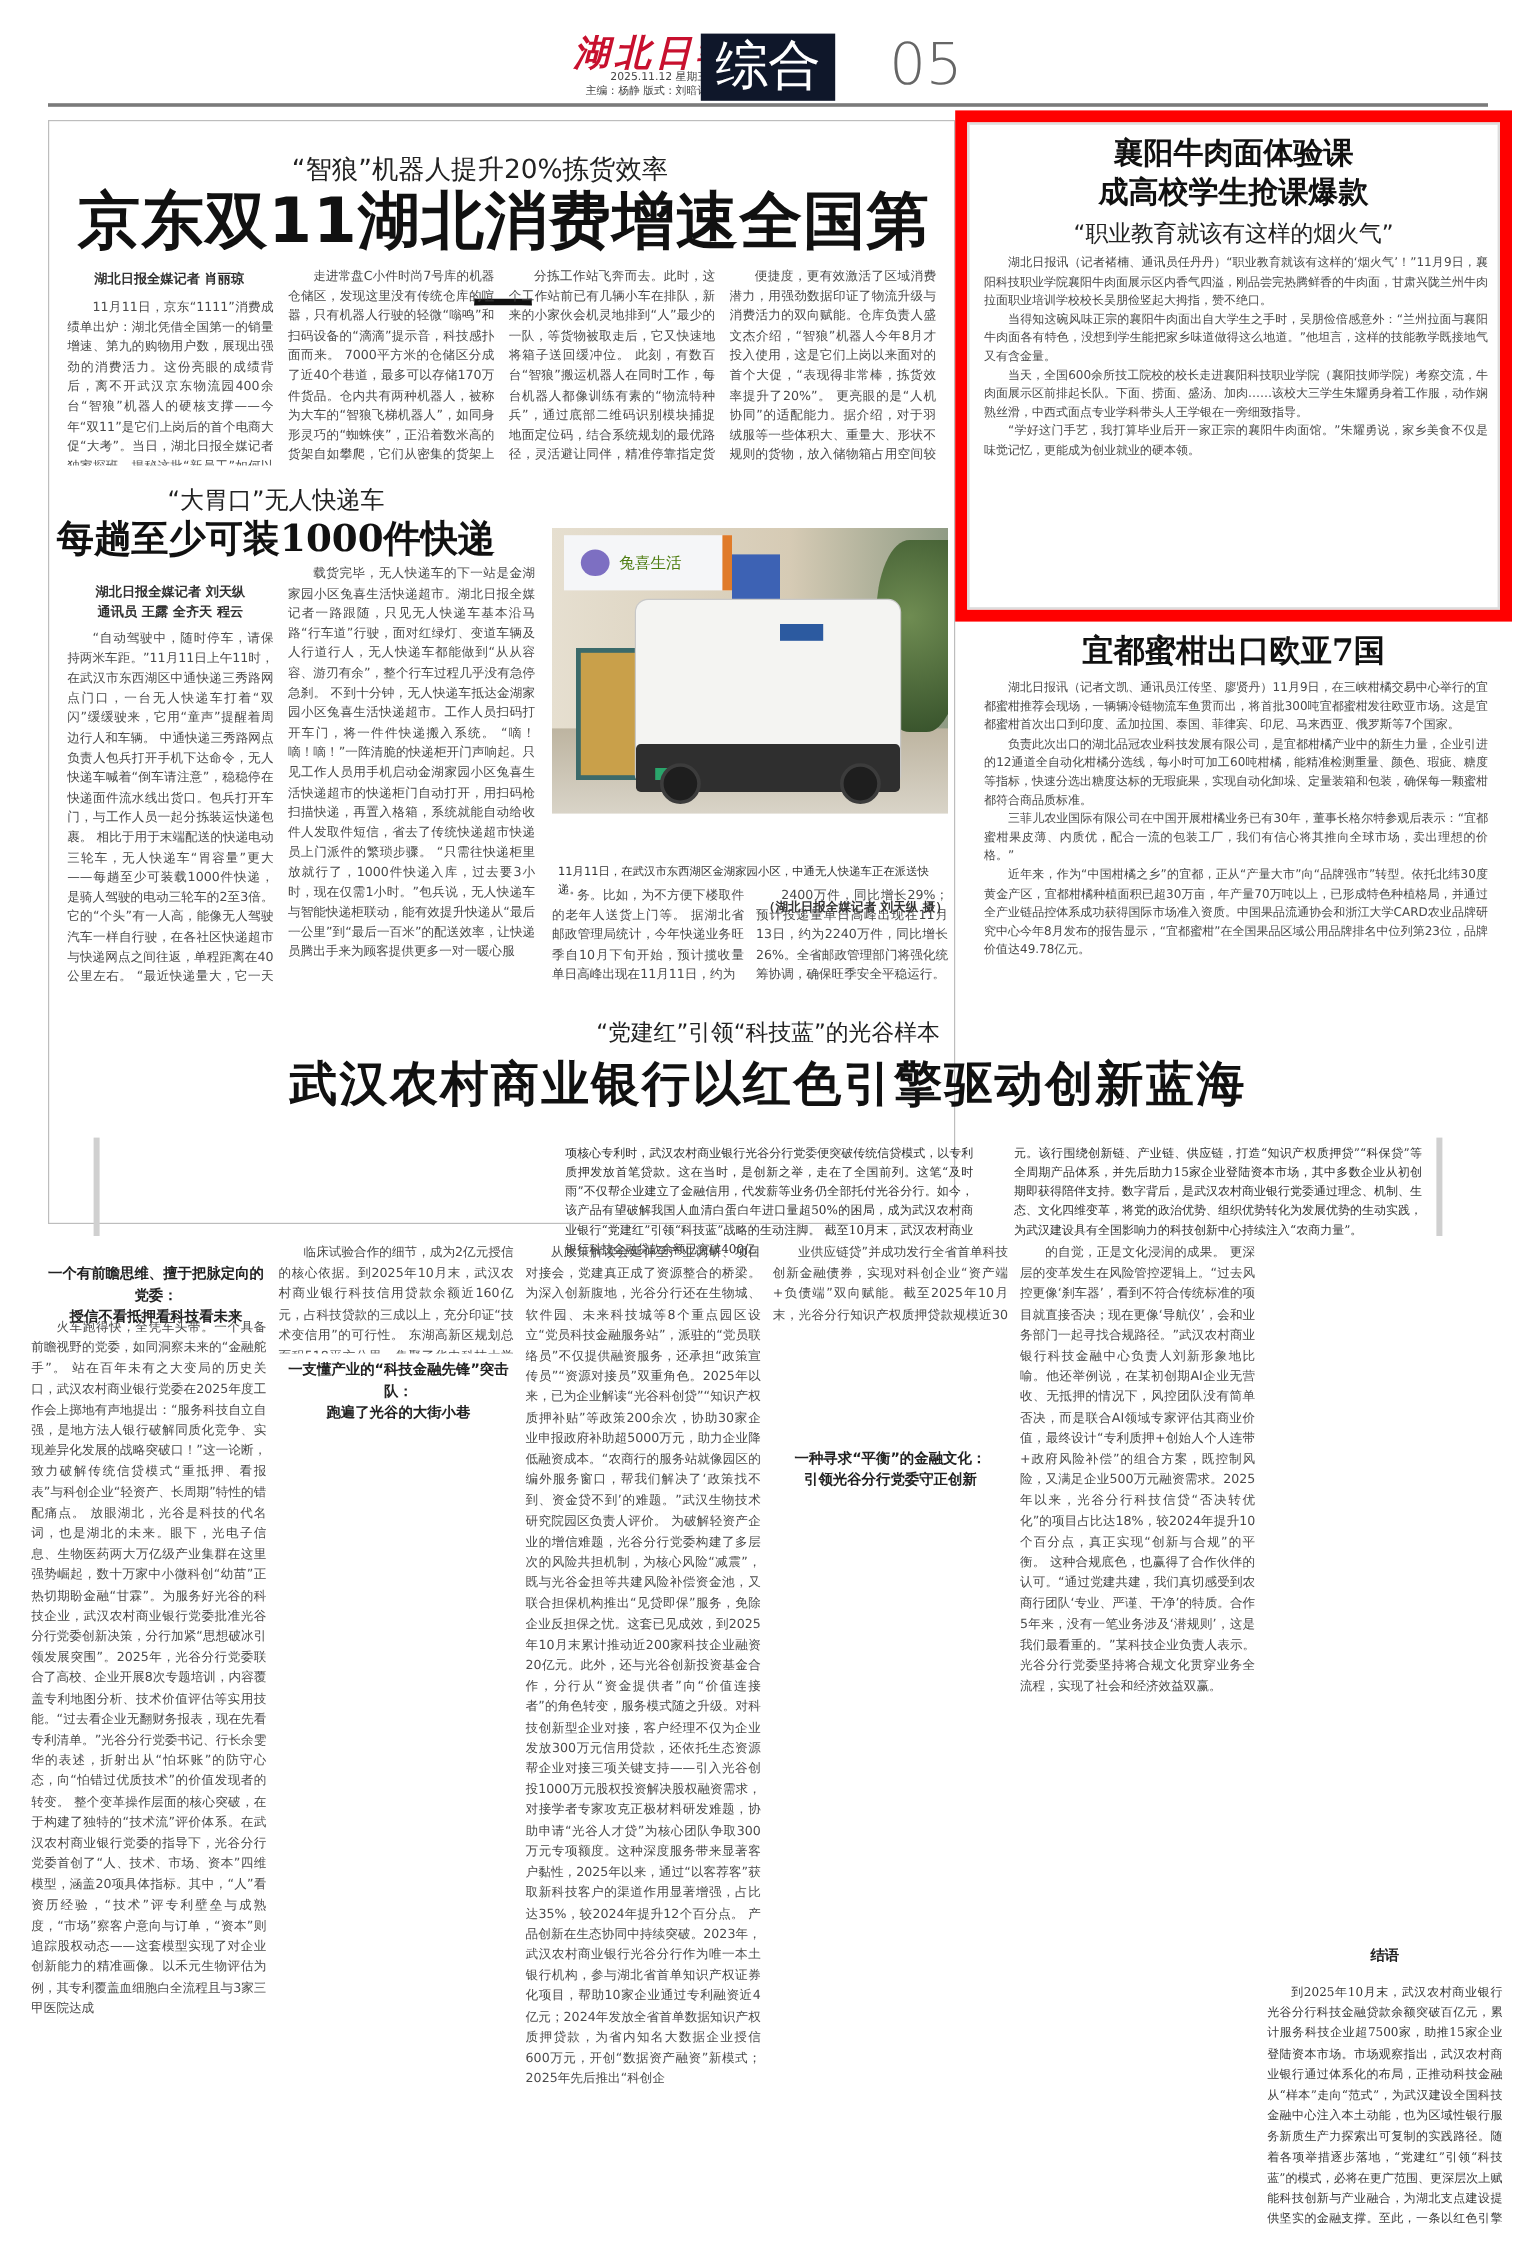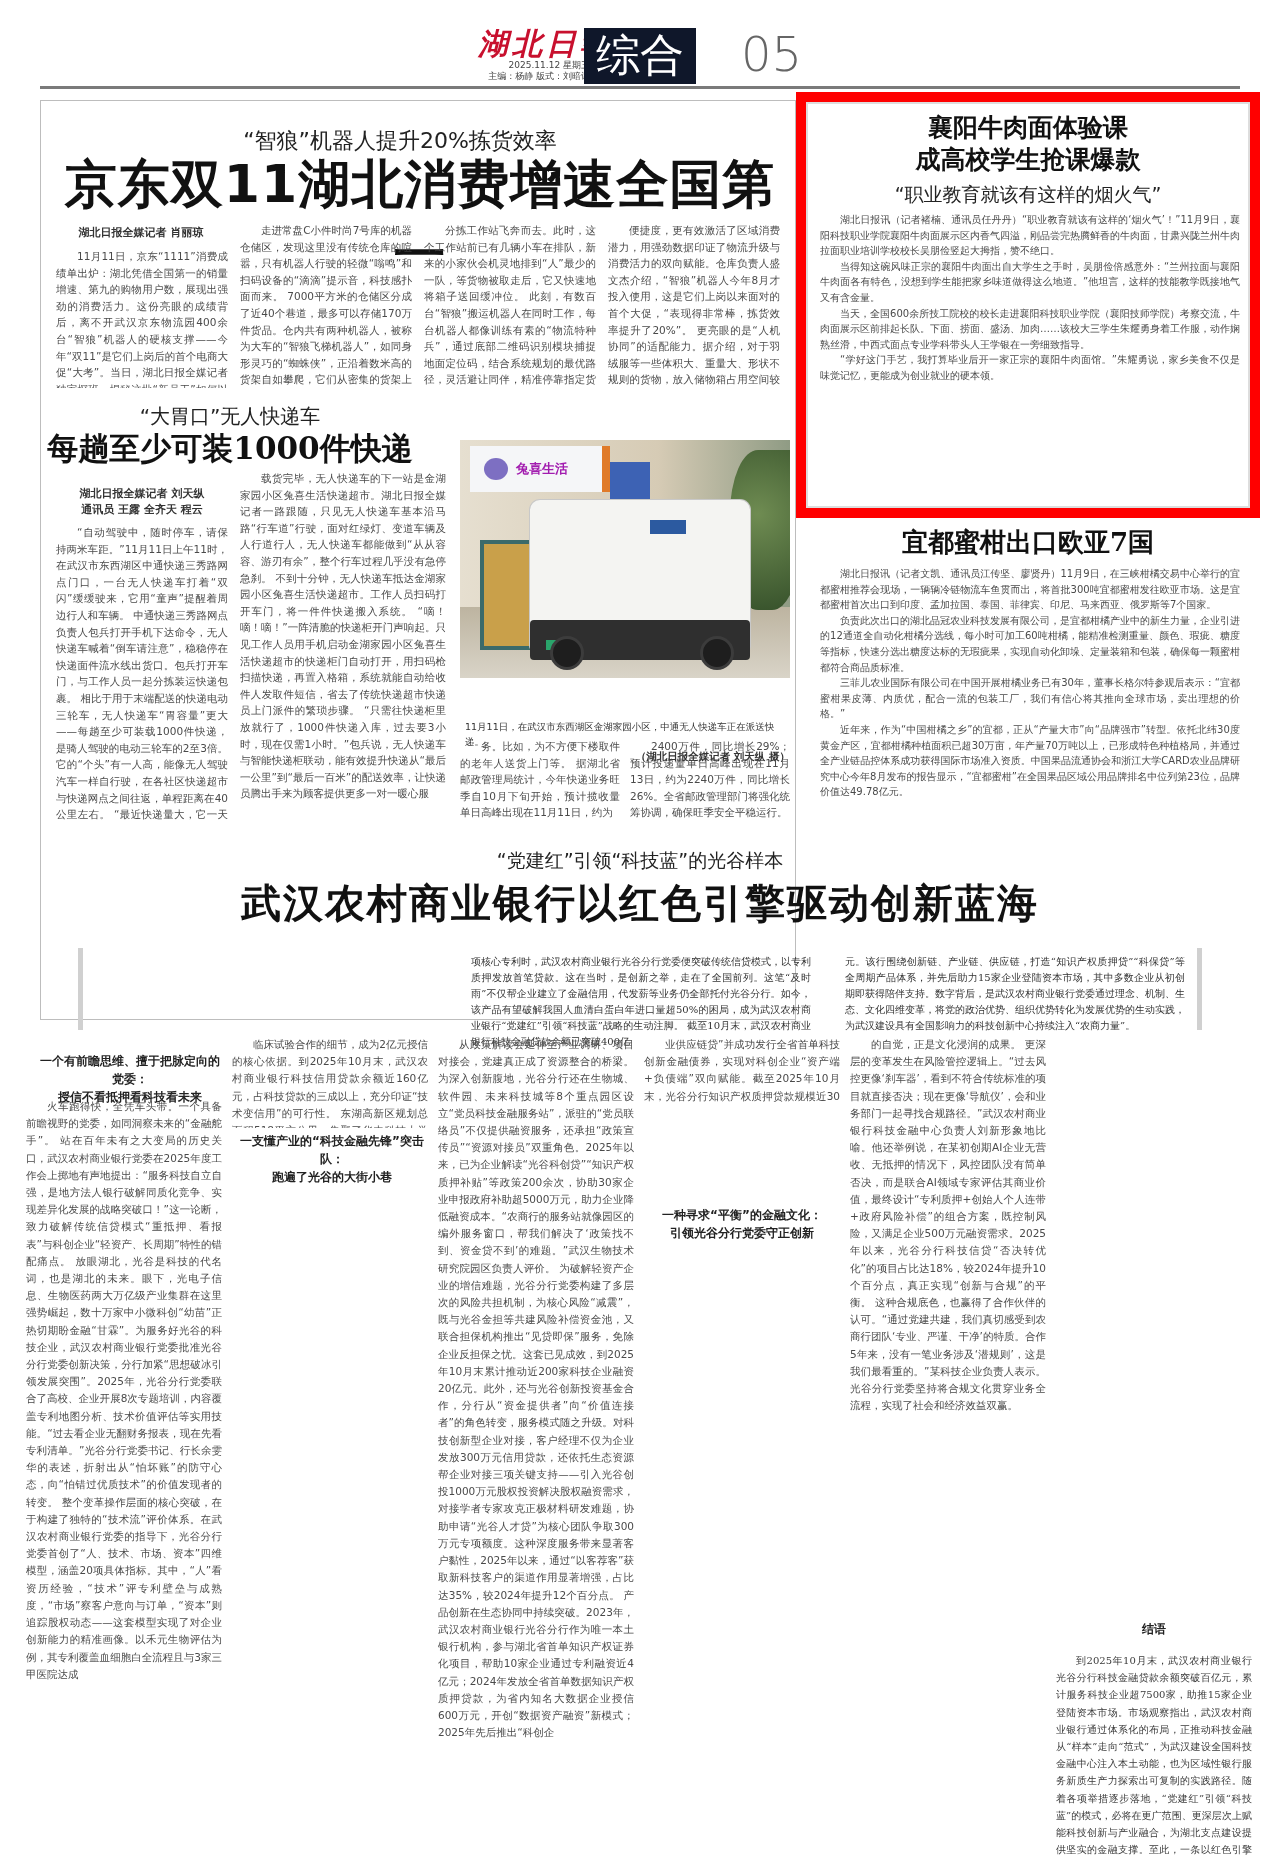--- a/index.html
+++ b/index.html
@@ -26,21 +26,21 @@
   .h-jd-kicker { left: 190px; top: 126px; width: 420px; }
   .h-jd { left: 40px; top: 150px; width: 760px; font-size: 52px; letter-spacing: 1px; font-family: "DejaVu Sans", sans-serif; }
 
   .h-truck-kicker { left: 60px; top: 403px; width: 340px; font-size: 20px; }
   .h-truck { left: 40px; top: 428px; width: 380px; font-size: 31px; font-family: "DejaVu Serif", serif; }
 
   .photo { position: absolute; left: 460px; top: 440px; width: 330px; height: 238px; overflow: hidden;
     background: linear-gradient(180deg, #d8d3c7 0%, #cfc6b4 45%, #bdb4a0 70%, #d9d4c8 100%); }
   .photo .building { position: absolute; left: 0; top: 0; width: 100%; height: 70%; background: linear-gradient(90deg,#e6dfd0 0%, #d6cbb5 60%, #8f9b84 100%); }
   .photo .sign { position: absolute; left: 10px; top: 6px; width: 140px; height: 46px; background: #f5f6f8; border-right: 8px solid #e07b2a; }
-  .photo .sign-text { position: absolute; left: 46px; top: 14px; font-size: 13px; color: #a21caf; font-weight: bold; }
+  .photo .sign-text { position: absolute; left: 46px; top: 14px; font-size: 13px; color: #4d7c0f; font-weight: normal; }
   .photo .sign-icon { position: absolute; left: 14px; top: 12px; width: 24px; height: 22px; border-radius: 50%; background: #7d6fc2; }
   .photo .sign2 { position: absolute; left: 150px; top: 22px; width: 40px; height: 90px; background: #3d62b4; }
   .photo .door { position: absolute; left: 20px; top: 100px; width: 60px; height: 110px; background: #c9a04a; border: 4px solid #3b6a6a; }
   .photo .tree { position: absolute; right: -10px; top: 10px; width: 70px; height: 160px; border-radius: 40% 10% 40% 40%; background: radial-gradient(circle at 40% 40%, #6f8c52, #35502a); }
   .photo .truck { position: absolute; left: 70px; top: 60px; width: 220px; height: 150px; background: #f4f4f2; border-radius: 10px 10px 4px 4px; box-shadow: 0 0 0 1px #c8c8c8; }
   .photo .truck-base { position: absolute; left: 70px; top: 180px; width: 220px; height: 40px; background: #2f2f2f; border-radius: 4px; }
   .photo .wheel { position: absolute; top: 196px; width: 34px; height: 34px; border-radius: 50%; background: #1e1e1e; border: 3px solid #3c3c3c; }
   .photo .plate { position: absolute; left: 86px; top: 200px; width: 28px; height: 10px; background: #2aa56b; }
   .photo .logo-tag { position: absolute; left: 190px; top: 80px; width: 36px; height: 14px; background: #2c5aa0; }
 

